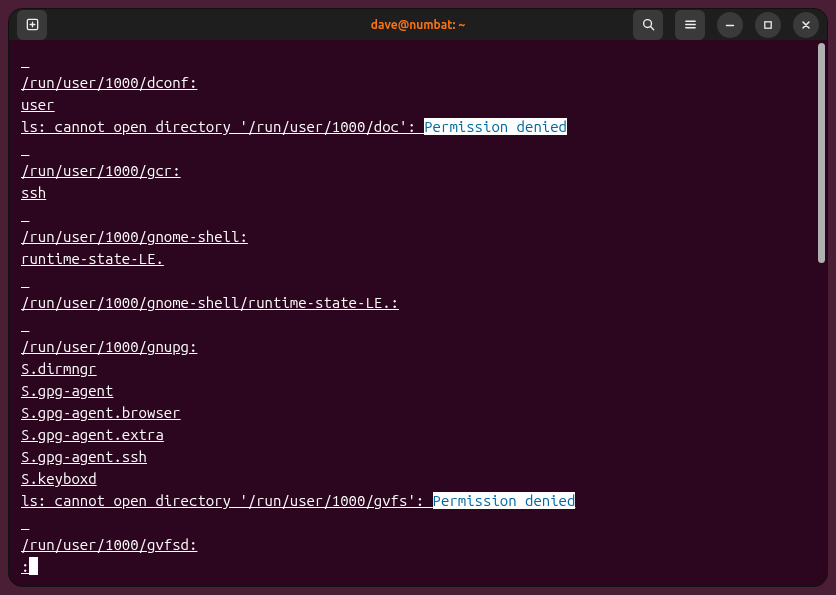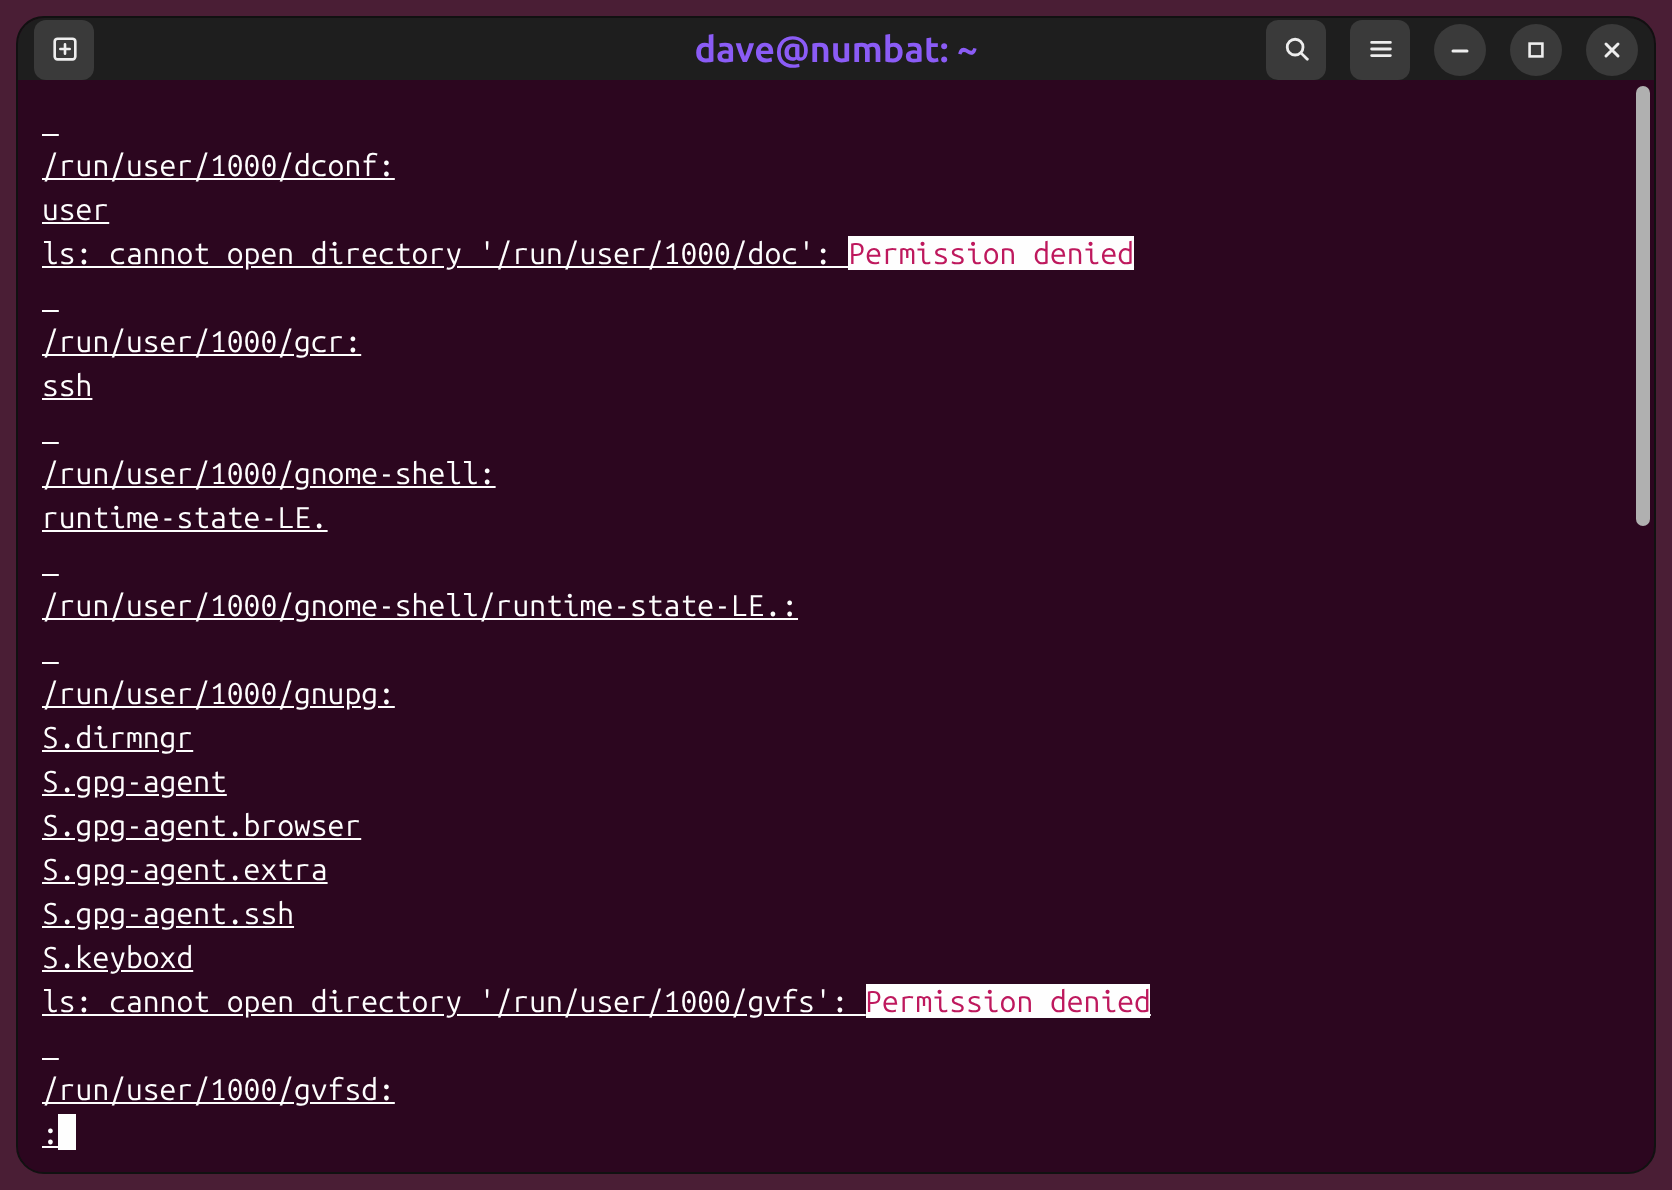--- a/index.html
+++ b/index.html
@@ -33,22 +33,22 @@
       position: relative;
     }
     .titlebar-left {
       display: flex;
       gap: 8px;
     }
     .titlebar-center {
       position: absolute;
       left: 50%;
       transform: translateX(-50%);
-      color: #8b5cf6;
-      font-size: 18px;
+      color: #f97316;
+      font-size: 12px;
       font-weight: 600;
     }
     .titlebar-right {
       margin-left: auto;
       display: flex;
       gap: 12px;
       align-items: center;
     }
     .tb-btn {
       width: 30px;
@@ -87,21 +87,21 @@
       font-family: "Ubuntu Mono", "DejaVu Sans Mono", Consolas, monospace;
       font-size: 15px;
       line-height: 22px;
       color: #fefefe;
       white-space: pre;
       overflow: hidden;
       text-decoration: underline;
     }
     .highlight {
       background: #fefefe;
-      color: #be185d;
+      color: #0369a1;
     }
     .cursor {
       display: inline-block;
       width: 9px;
       height: 18px;
       background: #fefefe;
       vertical-align: text-bottom;
     }
     .scrollbar {
       width: 11px;

